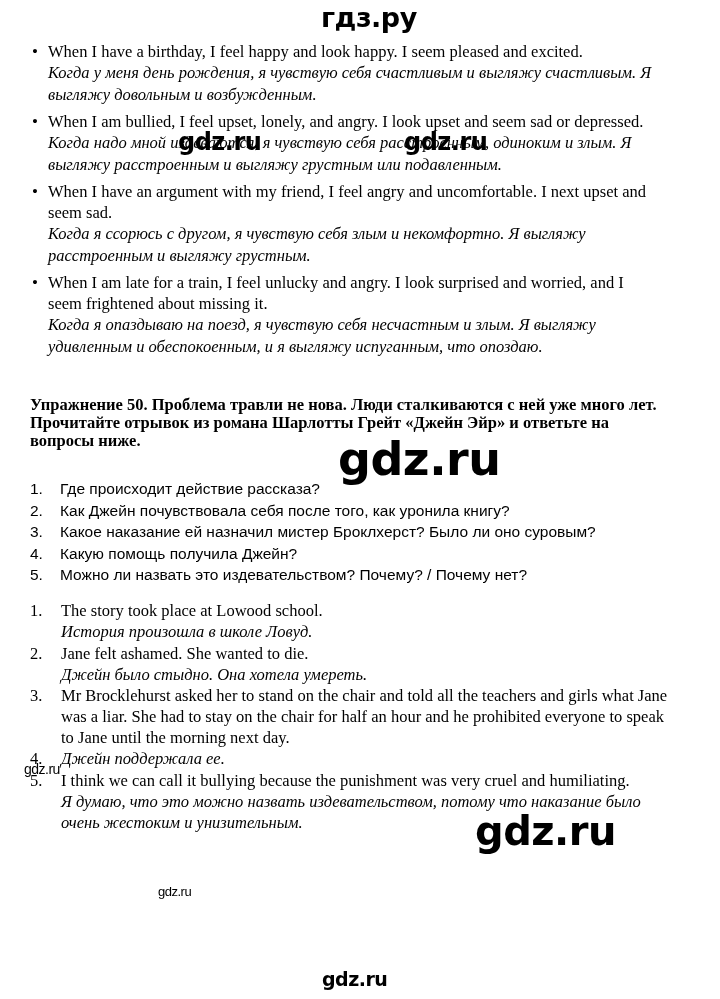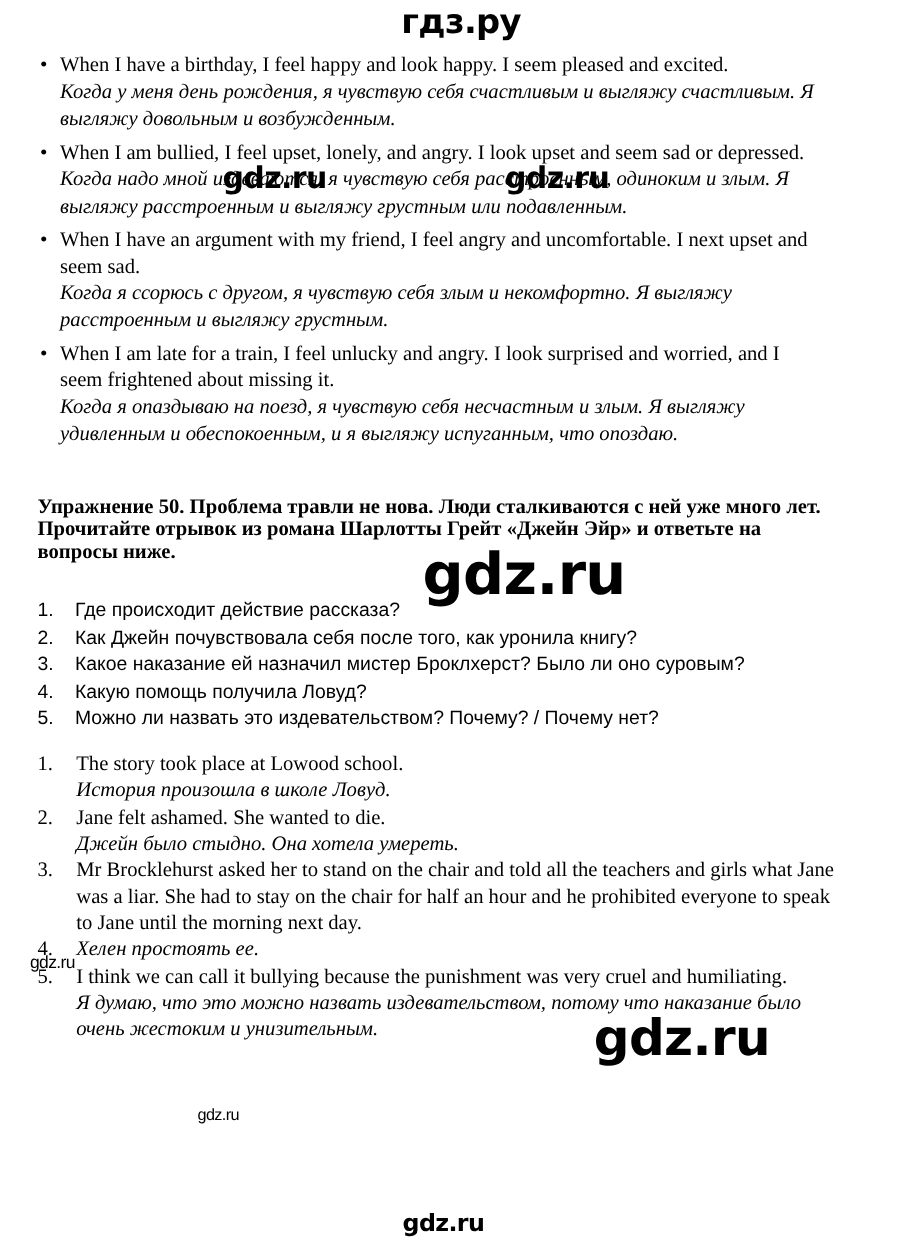--- a/index.html
+++ b/index.html
@@ -179,21 +179,21 @@
       <div class="q-row">
         <span class="q-num">2.</span>
         <span class="q-txt">Как Джейн почувствовала себя после того, как уронила книгу?</span>
       </div>
       <div class="q-row">
         <span class="q-num">3.</span>
         <span class="q-txt">Какое наказание ей назначил мистер Броклхерст? Было ли оно суровым?</span>
       </div>
       <div class="q-row">
         <span class="q-num">4.</span>
-        <span class="q-txt">Какую помощь получила Ловуд?</span>
+        <span class="q-txt">Какую помощь получила Джейн?</span>
       </div>
       <div class="q-row">
         <span class="q-num">5.</span>
         <span class="q-txt">Можно ли назвать это издевательством? Почему? / Почему нет?</span>
       </div>
     </div>
 
   <div class="answers" id="answers">
       <div class="a-row">
         <div class="a-num">1.</div>
@@ -211,21 +211,21 @@
       </div>
       <div class="a-row">
         <div class="a-num">3.</div>
         <div class="a-body">
           <span class="en">Mr Brocklehurst asked her to stand on the chair and told all the teachers and girls what Jane was a liar. She had to stay on the chair for half an hour and he prohibited everyone to speak to Jane until the morning next day.</span>
         </div>
       </div>
       <div class="a-row">
         <div class="a-num">4.</div>
         <div class="a-body">
-          <span class="ru-it">Хелен простоять ее.</span>
+          <span class="ru-it">Джейн поддержала ее.</span>
         </div>
       </div>
       <div class="a-row">
         <div class="a-num">5.</div>
         <div class="a-body">
           <span class="en">I think we can call it bullying because the punishment was very cruel and humiliating.</span>
           <span class="ru-it">Я думаю, что это можно назвать издевательством, потому что наказание было очень жестоким и унизительным.</span>
         </div>
       </div>
     </div>

